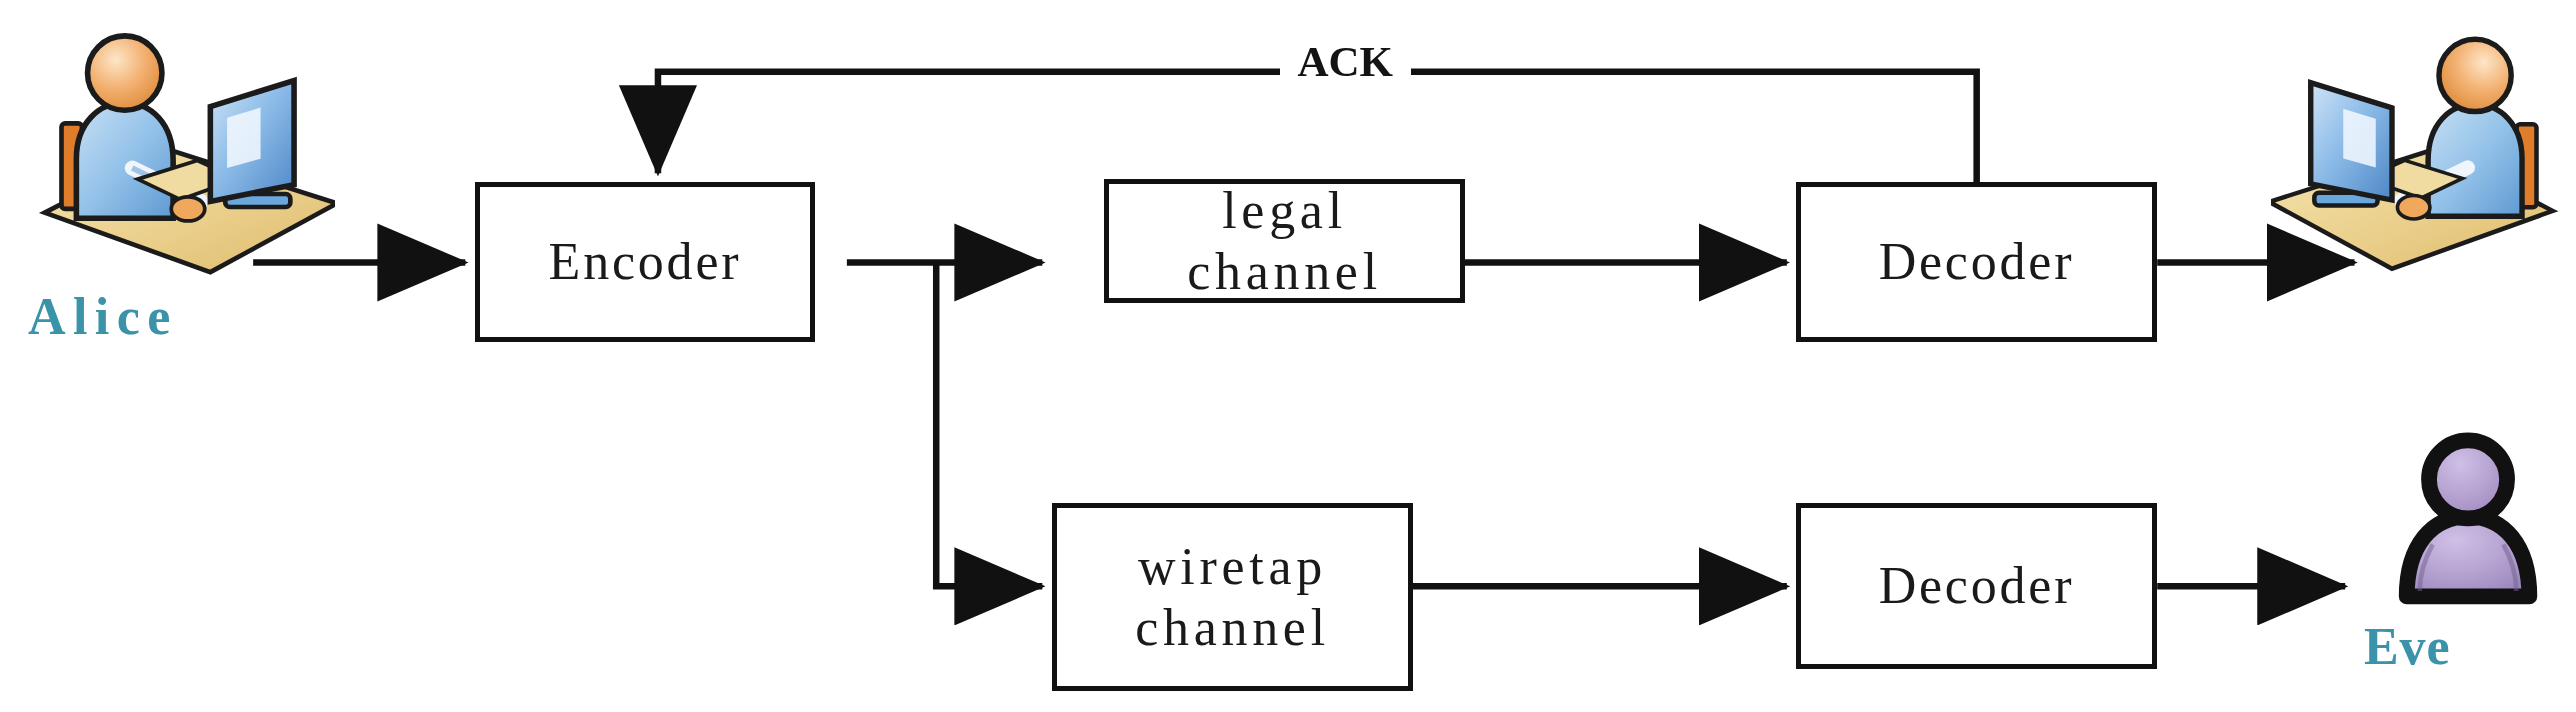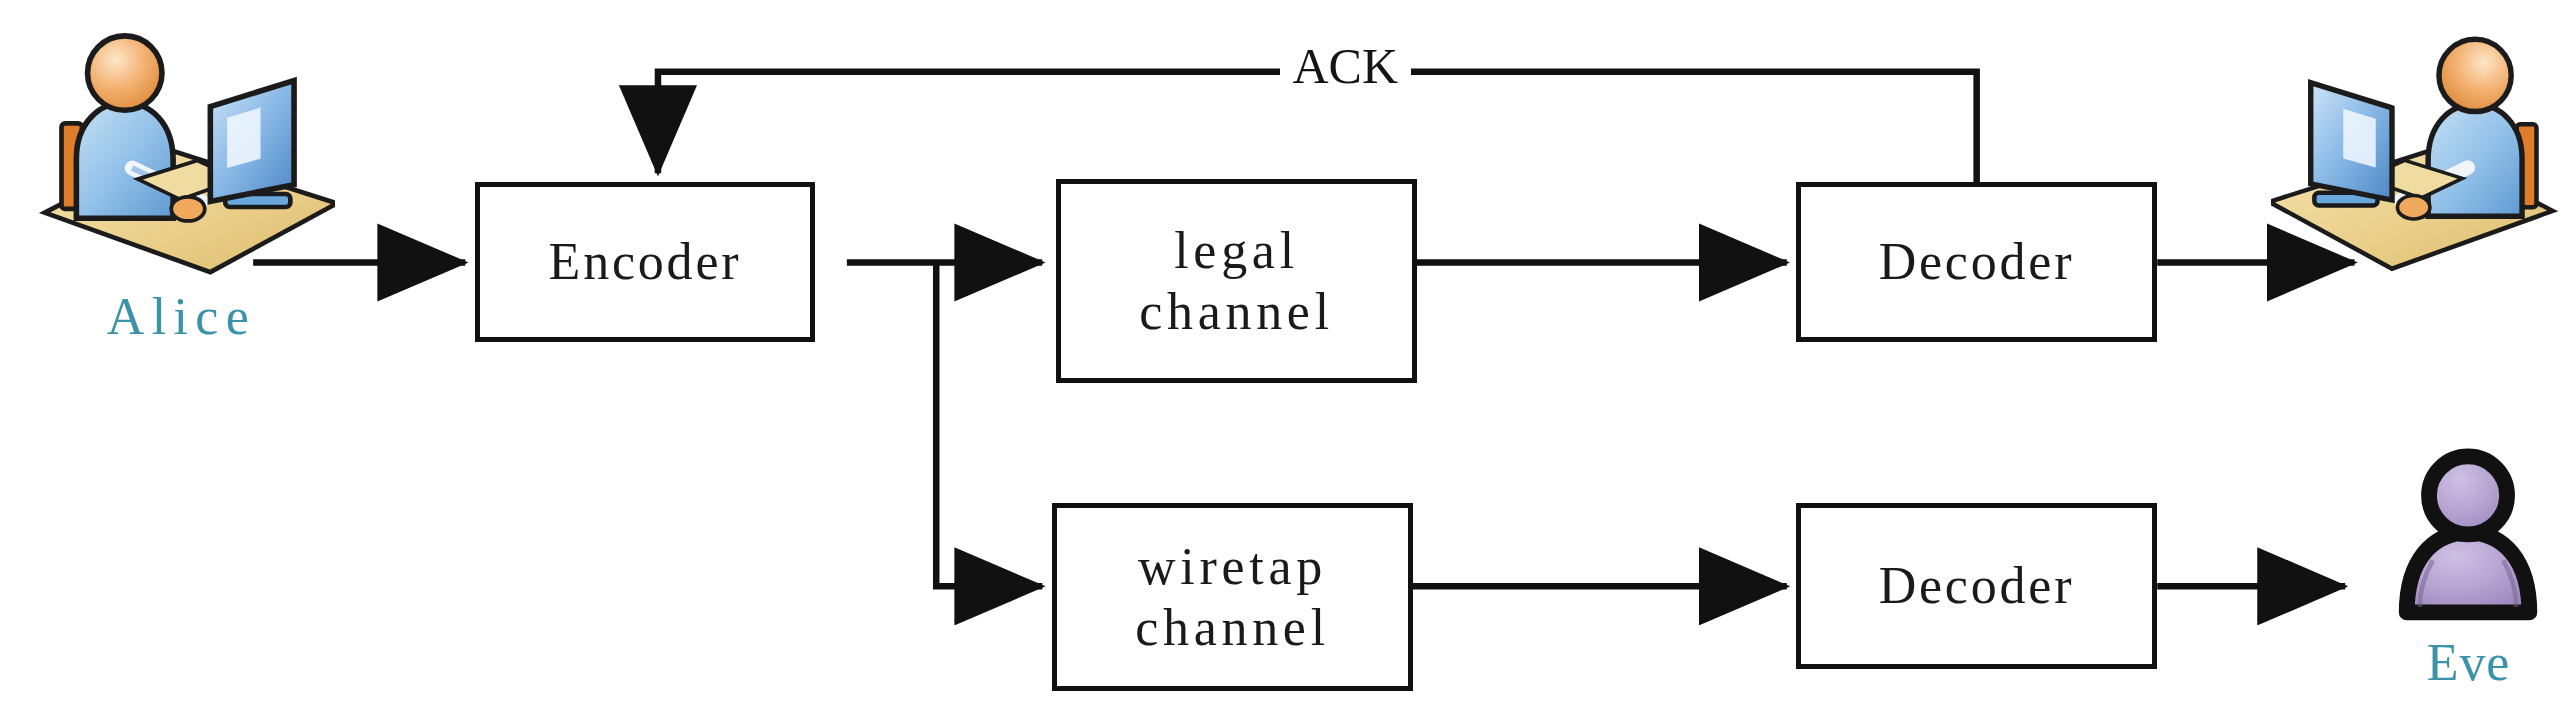--- a/index.html
+++ b/index.html
@@ -44,60 +44,60 @@
     letter-spacing: 4.7px;
     line-height: 1.18;
     white-space: pre-line;
     font-weight: 400;
   }
   .proc-label.single {
     letter-spacing: 2.8px;
   }
   
   #box-encoder   { left: 475px;  top: 182px; width: 340px; height: 160px; }
-  #box-legal     { left: 1056px; top: 179px; width: 361px; height: 204px; }
+  #box-legal     { left: 1104px; top: 179px; width: 361px; height: 124px; }
   #box-decoder-1 { left: 1796px; top: 182px; width: 361px; height: 160px; }
   #box-wiretap   { left: 1052px; top: 503px; width: 361px; height: 188px; }
   #box-decoder-2 { left: 1796px; top: 503px; width: 361px; height: 166px; }
 
   
   #ack-label {
     position: absolute;
     left: 1280px;
     top: 37px;
     width: 112px;
     text-align: center;
     font-family: "Liberation Serif", "DejaVu Serif", serif;
-    font-size: 50px;
+    font-size: 43px;
     color: #141414;
     background: #ffffff;
     padding: 0 9.3px;
     z-index: 6;
     letter-spacing: 0px;
+    font-weight: bold;
   }
 
   
   .actor {
     position: absolute;
     z-index: 4;
   }
   .actor-name {
     position: absolute;
     width: 100%;
-    text-align: center;
     font-family: "Liberation Serif", "DejaVu Serif", serif;
     color: #3a93a8;
     font-size: 52px;
-    font-weight: 400;
+    font-weight: 700;
   }
   #actor-alice { left: 28px;  top: 18.6px;  width: 307px; height: 335px; }
   #actor-alice .actor-name { top: 268px; letter-spacing: 7.4px; }
   #actor-bob   { left: 2271px; top: 18.6px;  width: 298px; height: 335px; }
   #actor-bob   .actor-name { top: 268px; letter-spacing: 0.9px; }
-  #actor-eve   { left: 2364px; top: 447px; width: 209px; height: 265px; }
+  #actor-eve   { left: 2364px; top: 431px; width: 209px; height: 265px; }
   #actor-eve   .actor-name { top: 186px; letter-spacing: 0.9px; }
 
   .actor-glyph {
     position: absolute;
     left: 0;
     top: 0;
     width: 100%;
   }
 </style>
 </head>

